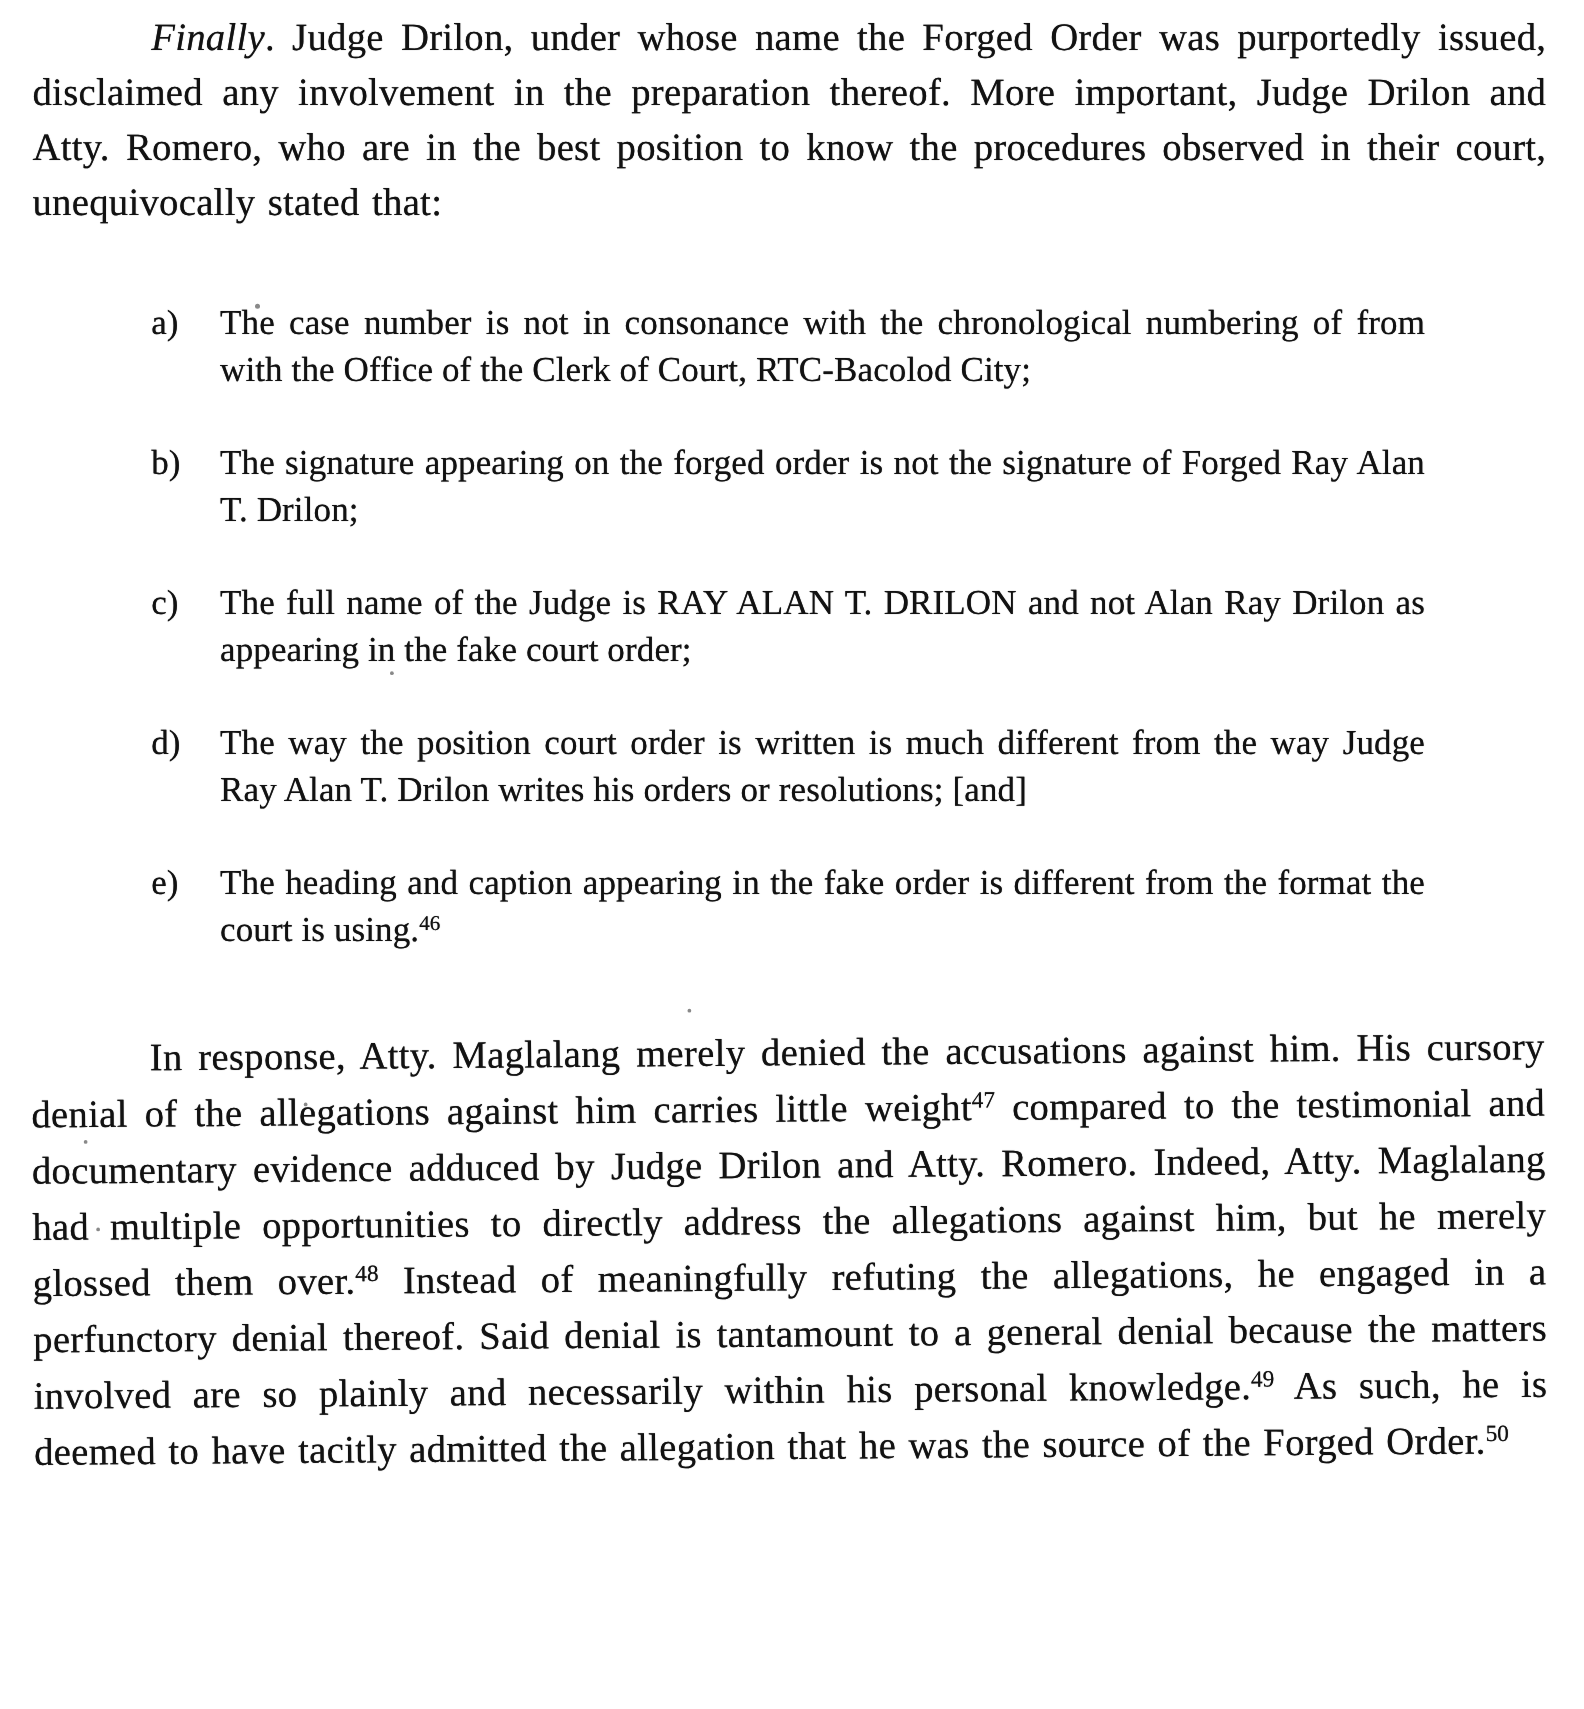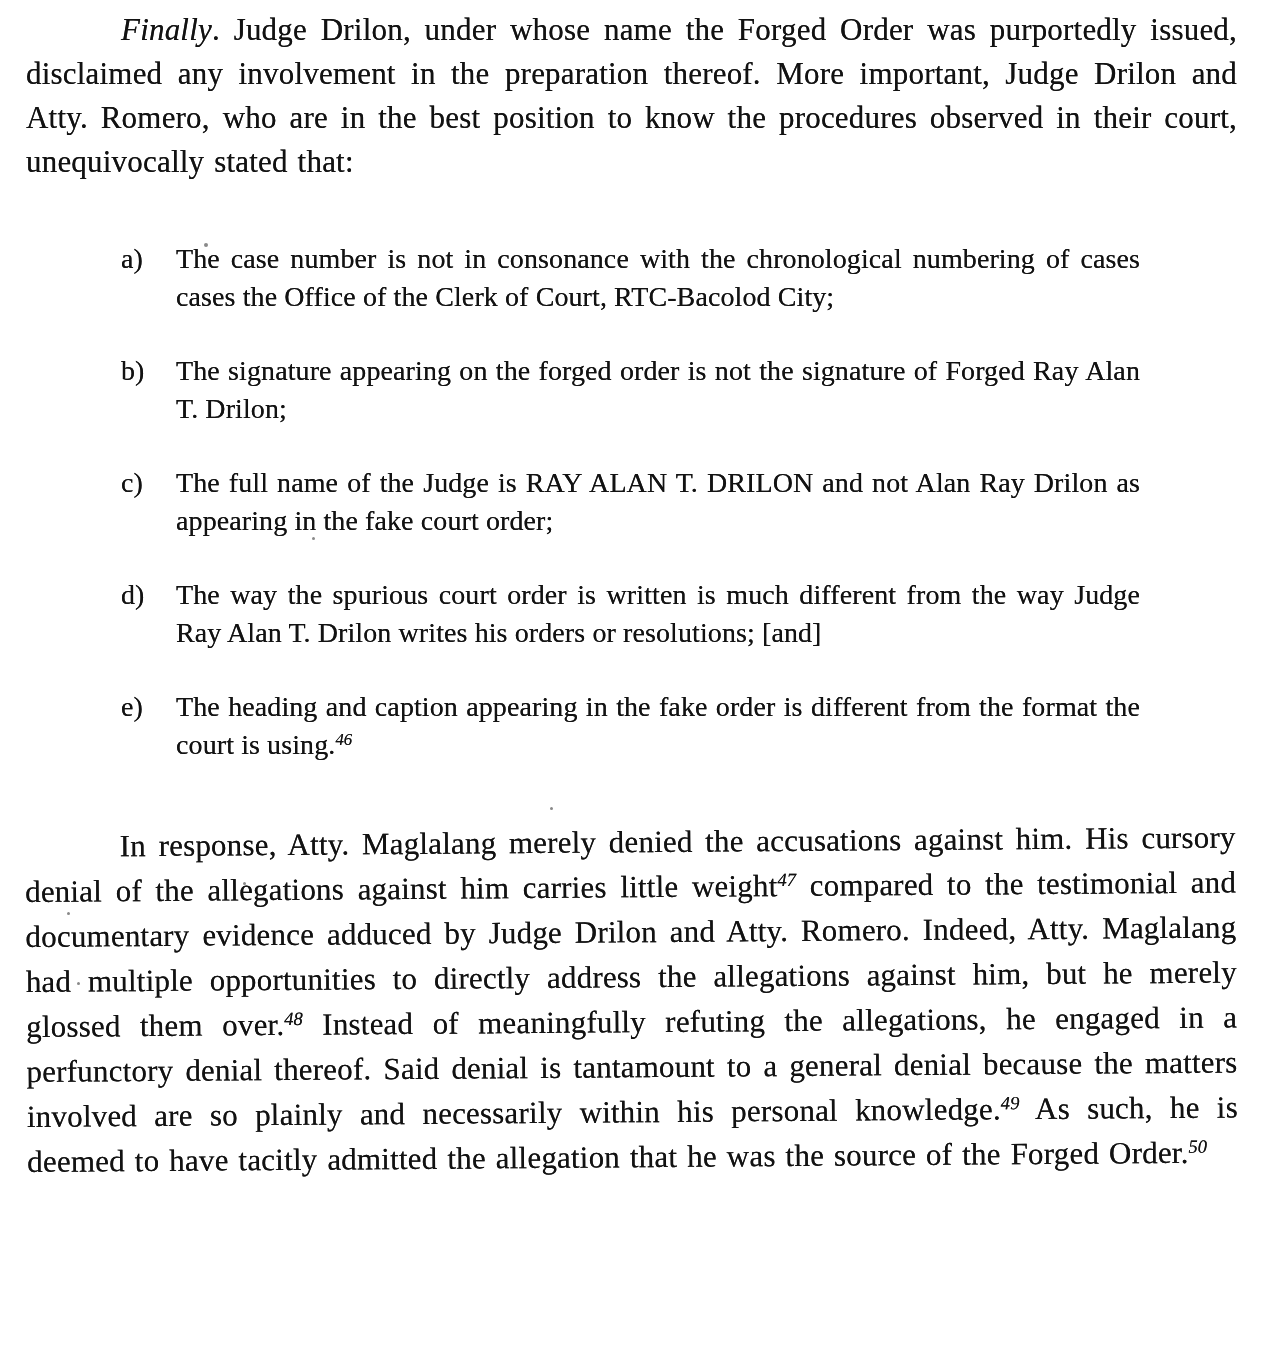--- a/index.html
+++ b/index.html
@@ -58,56 +58,55 @@
     text-align: justify;
     letter-spacing: 0.1px;
   }
   sup {
     font-size: 0.6em;
     line-height: 0;
     vertical-align: baseline;
     position: relative;
     top: -0.55em;
     letter-spacing: 0;
-    font-style: italic;
   }
   .speck {
     position: absolute;
     background: #4a4a4a;
     border-radius: 50%;
     opacity: 0.65;
   }
 </style>
 </head>
 <body>
 
 <div class="page">
 
   <p class="para para1"><span class="italic">Finally</span><span>. Judge Drilon, under whose name the Forged Order was purportedly issued, disclaimed any involvement in the preparation thereof. More important, Judge Drilon and Atty. Romero, who are in the best position to know the procedures observed in their court, unequivocally stated that:</span></p>
 
   <div class="enum-list">
 
     <div class="enum-item">
       <span class="marker">a)</span>
-      <span class="item-text">The case number is not in consonance with the chronological numbering of cases cases the Office of the Clerk of Court, RTC-Bacolod City;</span>
+      <span class="item-text">The case number is not in consonance with the chronological numbering of from with the Office of the Clerk of Court, RTC-Bacolod City;</span>
     </div>
 
     <div class="enum-item">
       <span class="marker">b)</span>
       <span class="item-text">The signature appearing on the forged order is not the signature of Forged Ray Alan T. Drilon;</span>
     </div>
 
     <div class="enum-item">
       <span class="marker">c)</span>
       <span class="item-text">The full name of the Judge is RAY ALAN T. DRILON and not Alan Ray Drilon as appearing in the fake court order;</span>
     </div>
 
     <div class="enum-item">
       <span class="marker">d)</span>
-      <span class="item-text">The way the spurious court order is written is much different from the way Judge Ray Alan T. Drilon writes his orders or resolutions; [and]</span>
+      <span class="item-text">The way the position court order is written is much different from the way Judge Ray Alan T. Drilon writes his orders or resolutions; [and]</span>
     </div>
 
     <div class="enum-item">
       <span class="marker">e)</span>
       <span class="item-text"><span>The heading and caption appearing in the fake order is different from the format the court is using.</span><sup>46</sup></span>
     </div>
 
   </div>
 
   <p class="para para2"><span>In response, Atty. Maglalang merely denied the accusations against him. His cursory denial of the allegations against him carries little weight</span><sup>47</sup><span> compared to the testimonial and documentary evidence adduced by Judge Drilon and Atty. Romero. Indeed, Atty. Maglalang had multiple opportunities to directly address the allegations against him, but he merely glossed them over.</span><sup>48</sup><span> Instead of meaningfully refuting the allegations, he engaged in a perfunctory denial thereof. Said denial is tantamount to a general denial because the matters involved are so plainly and necessarily within his personal knowledge.</span><sup>49</sup><span> As such, he is deemed to have tacitly admitted the allegation that he was the source of the Forged Order.</span><sup>50</sup></p>

